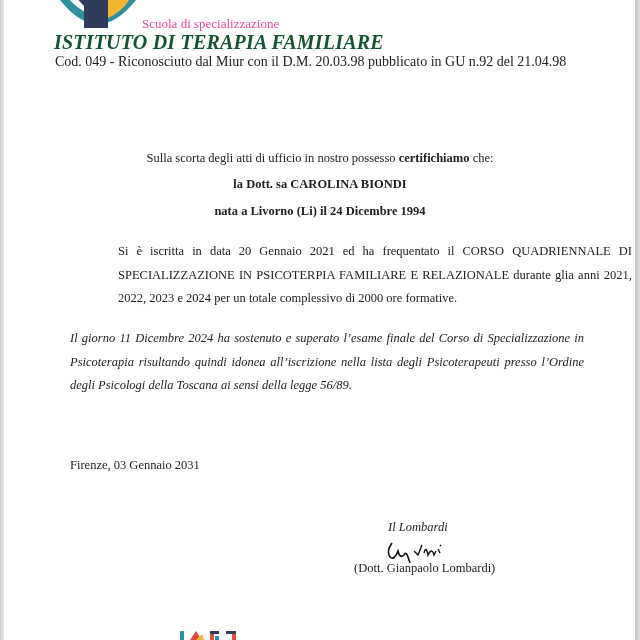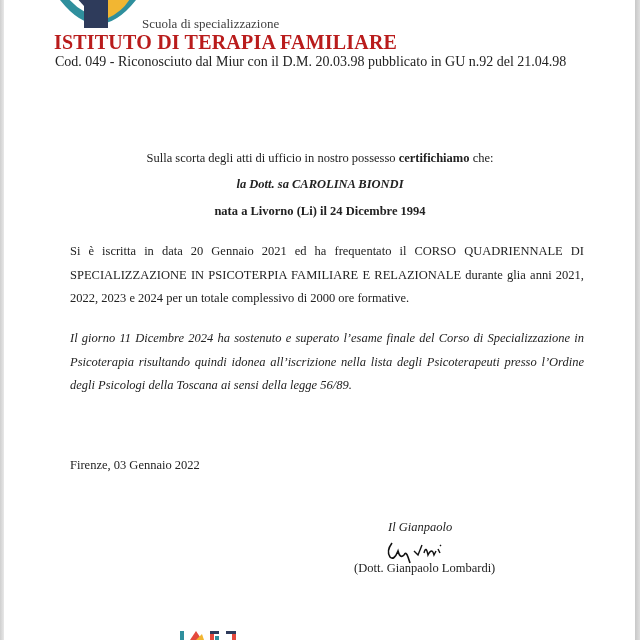--- a/index.html
+++ b/index.html
@@ -2,32 +2,32 @@
 <html><head>
 <meta charset="utf-8">
 <style>
   html, body { margin:0; padding:0; }
   body { width:640px; height:640px; overflow:hidden; background:#ffffff; position:relative; font-family:"DejaVu Serif", serif; color:#222; }
   .edge-left { position:absolute; left:0; top:0; width:4px; height:640px; background:linear-gradient(to right,#cfcfcf,#e8e8e8); }
   .edge-right { position:absolute; right:0; top:0; width:5px; height:640px; background:linear-gradient(to right,#c8c8c8,#dedede); }
   .page { position:absolute; left:4px; top:0; width:631px; height:640px; background:#fff; }
 
   .logo-top { position:absolute; left:56px; top:-22px; width:84px; height:50px; }
-  .school { position:absolute; left:142px; top:16px; font-family:"Liberation Serif", serif; font-size:13px; color:#404040; }
-  .title { position:absolute; left:54px; top:31px; font-family:"Liberation Serif", serif; font-size:20px; font-weight:bold; color:#b91c1c; letter-spacing:0.2px; }
+  .school { position:absolute; left:142px; top:16px; font-family:"Liberation Serif", serif; font-size:13px; color:#ec4899; }
+  .title { position:absolute; left:54px; top:31px; font-family:"Liberation Serif", serif; font-size:20px; font-weight:bold; color:#14532d; letter-spacing:0.2px;font-style:italic; }
   .cod { position:absolute; left:55px; top:54px; font-family:"Liberation Serif", serif; font-size:14px; color:#222; }
 
   .body-text { font-family:"Liberation Serif", serif; font-size:12.5px; color:#222; }
   .center { position:absolute; left:0; width:640px; text-align:center; }
   .intro { top:151px; }
-  .name { top:177px; font-style:italic; font-weight:bold; }
+  .name { top:177px; font-weight:bold; }
   .born { top:204px; font-weight:bold; }
 
   .para { position:absolute; left:70px; width:514px; text-align:justify; line-height:23.5px; }
-  .p1 { top:240px; }
+  .p1 { top:240px;margin-left:48px; }
   .p2 { top:327px;font-style:italic; }
 
   .date { position:absolute; left:70px; top:458px; }
   .director-label { position:absolute; left:388px; top:520px; font-style:italic; }
   .signature { position:absolute; left:384px; top:537px; width:80px; height:28px; }
   .director-name { position:absolute; left:354px; top:561px; }
 
   .logo-bottom { position:absolute; left:180px; top:628px; width:60px; height:12px; }
 </style>
 </head>
@@ -49,22 +49,22 @@
 <div class="title">ISTITUTO DI TERAPIA FAMILIARE</div>
 <div class="cod">Cod. 049 - Riconosciuto dal Miur con il D.M. 20.03.98 pubblicato in GU n.92 del 21.04.98</div>
 
 <div class="body-text center intro"><span>Sulla scorta degli atti di ufficio in nostro possesso </span><b>certifichiamo</b><span> che:</span></div>
 <div class="body-text center name">la Dott. sa CAROLINA BIONDI</div>
 <div class="body-text center born">nata a Livorno (Li) il 24 Dicembre 1994</div>
 
 <div class="body-text para p1">Si è iscritta in data 20 Gennaio 2021 ed ha frequentato il CORSO QUADRIENNALE DI SPECIALIZZAZIONE IN PSICOTERPIA FAMILIARE E RELAZIONALE durante glia anni 2021, 2022, 2023 e 2024 per un totale complessivo di 2000 ore formative.</div>
 <div class="body-text para p2">Il giorno 11 Dicembre 2024 ha sostenuto e superato l’esame finale del Corso di Specializzazione in Psicoterapia risultando quindi idonea all’iscrizione nella lista degli Psicoterapeuti presso l’Ordine degli Psicologi della Toscana ai sensi della legge 56/89.</div>
 
-<div class="body-text date">Firenze, 03 Gennaio 2022</div>
-<div class="body-text director-label">Il Gianpaolo</div>
+<div class="body-text date">Firenze, 03 Gennaio 2031</div>
+<div class="body-text director-label">Il Lombardi</div>
 <svg class="signature" viewBox="0 0 80 28">
   <path d="M8 6 Q2 14 6 20 Q10 24 14 14 Q16 22 20 18 Q22 14 24 20 L26 26" stroke="#111" stroke-width="1.6" fill="none"></path>
   <path d="M30 14 L34 18 L38 8 M40 16 Q42 8 44 18 Q48 10 50 18 L52 14 M54 12 L56 16 M56 8 L57 9" stroke="#111" stroke-width="1.4" fill="none"></path>
 </svg>
 <div class="body-text director-name">(Dott. Gianpaolo Lombardi)</div>
 
 <svg class="logo-bottom" viewBox="0 0 60 12">
   <rect x="0" y="3" width="4" height="9" fill="#2f8f9d"></rect>
   <path d="M10 12 L16 3 L22 12 Z" fill="#e4493d"></path>
   <path d="M16 12 L22 6 L24 12 Z" fill="#f2b632"></path>

